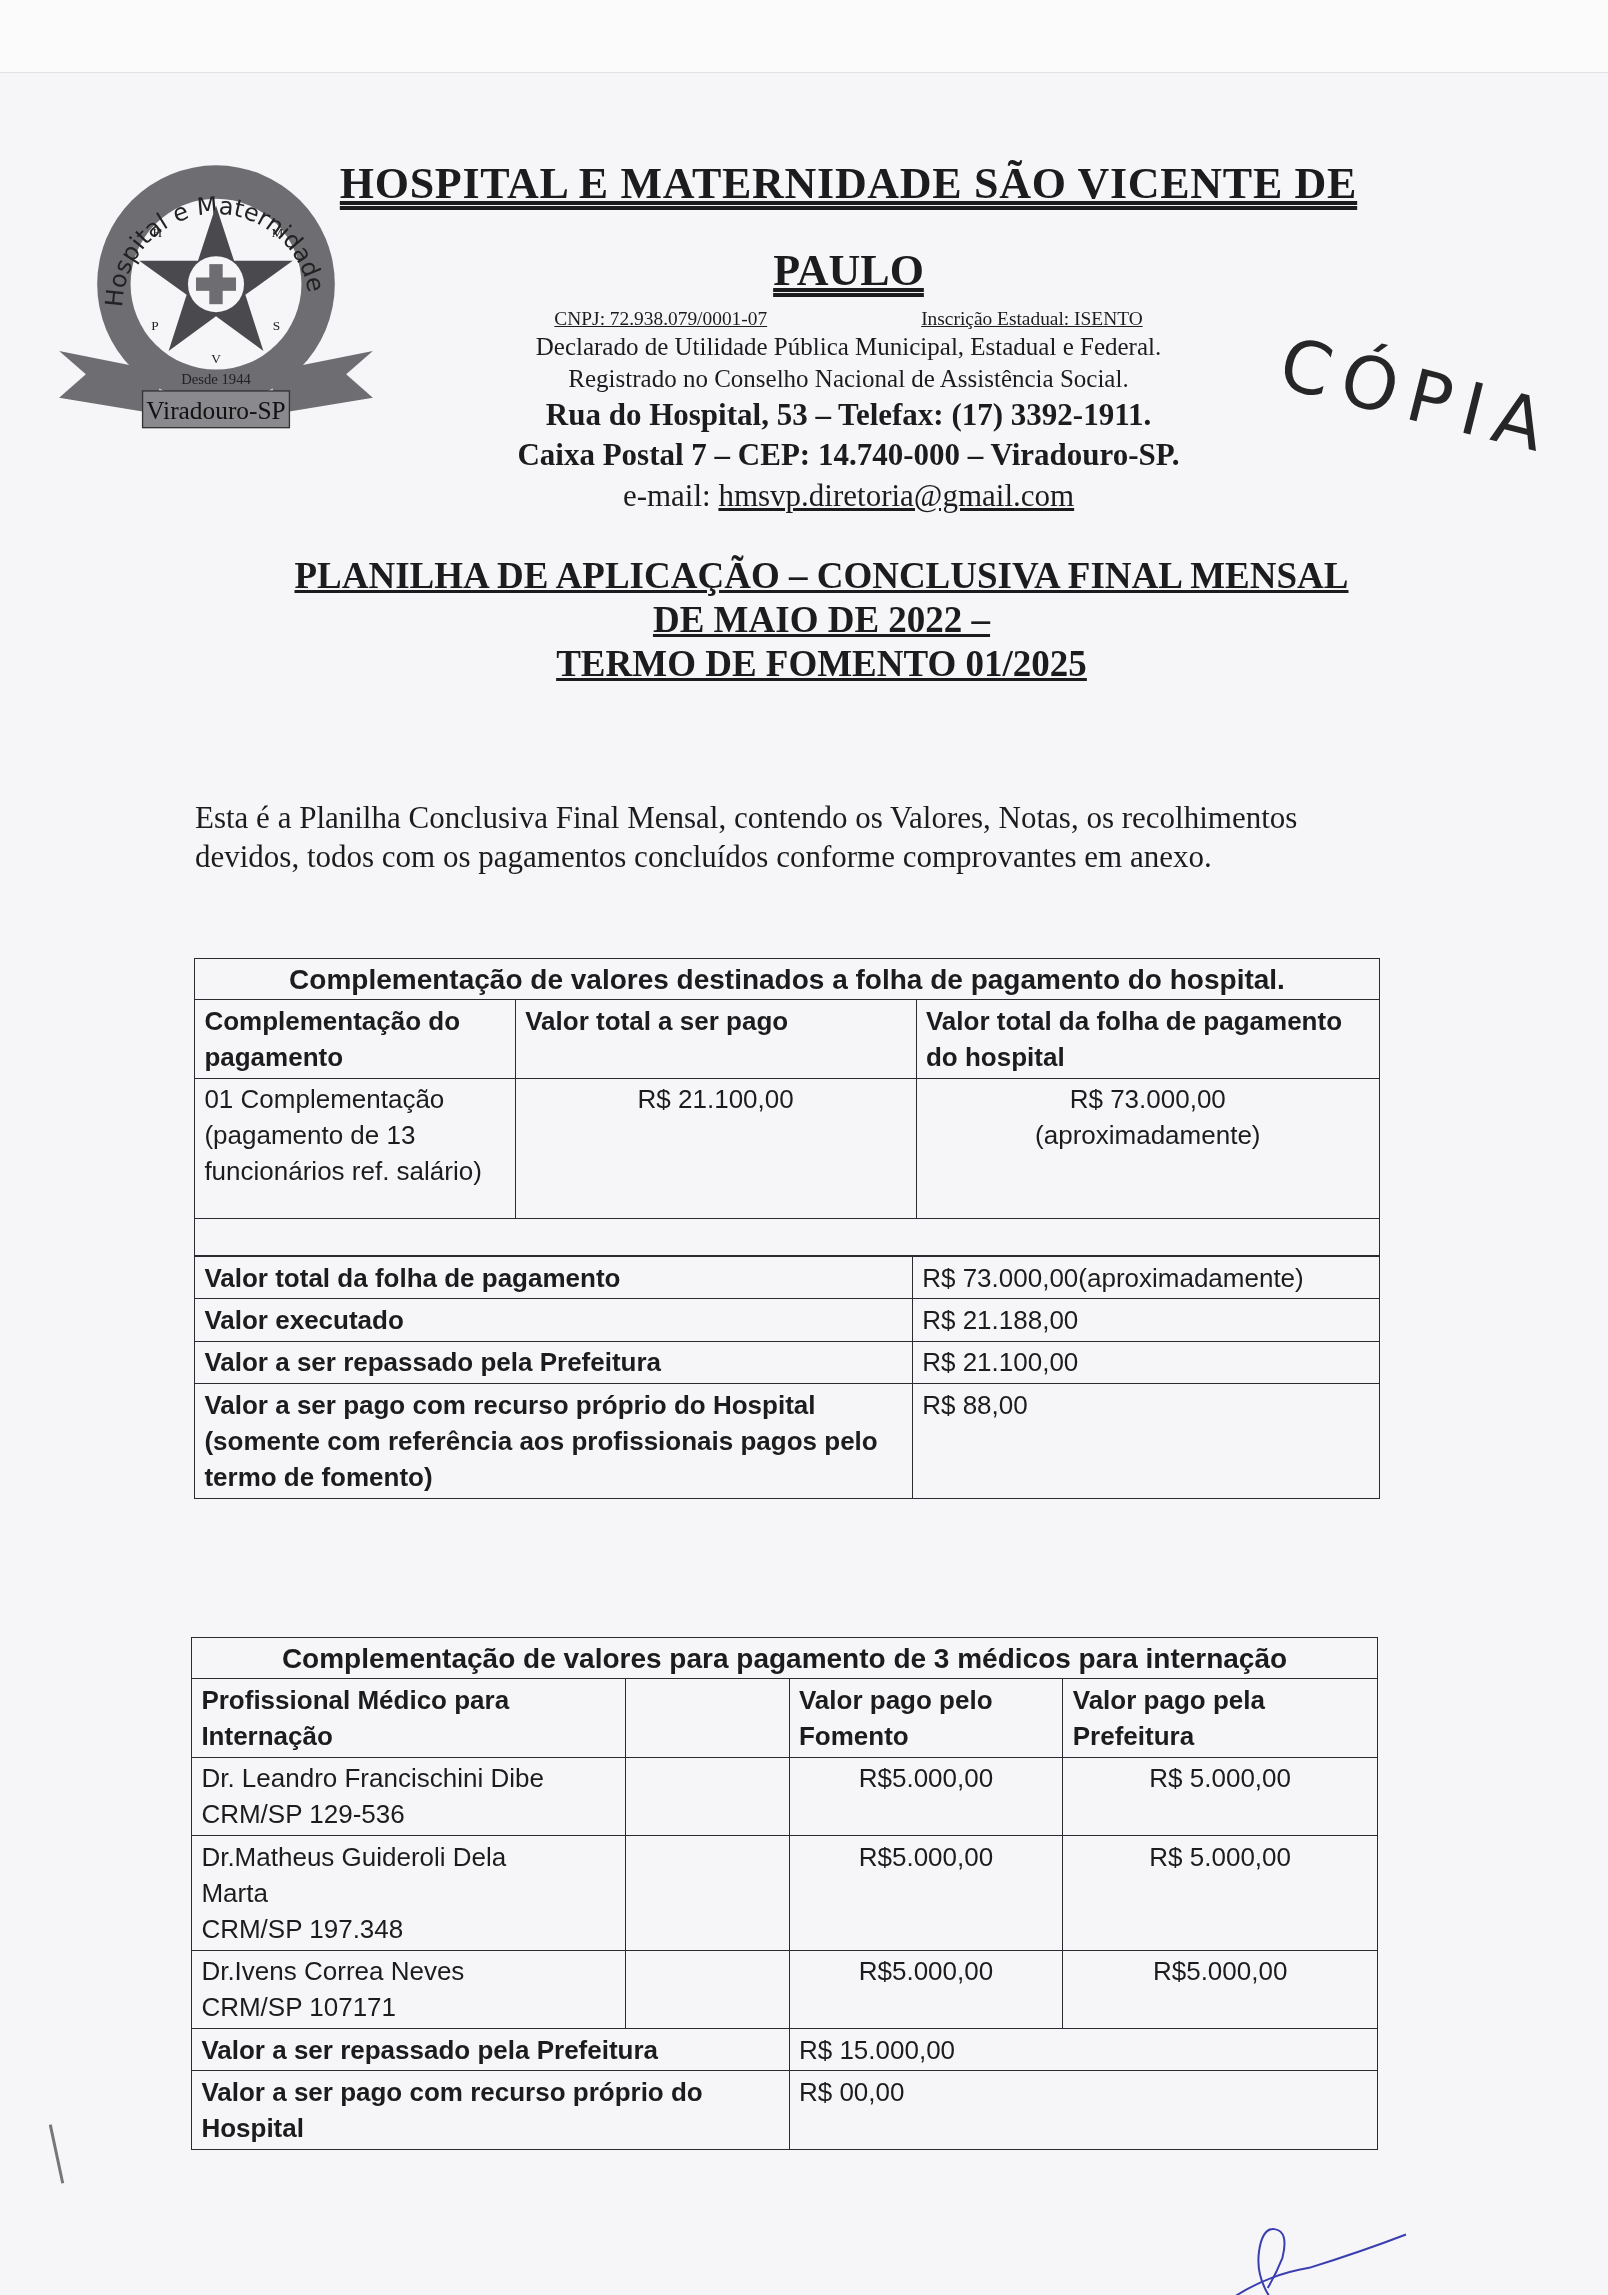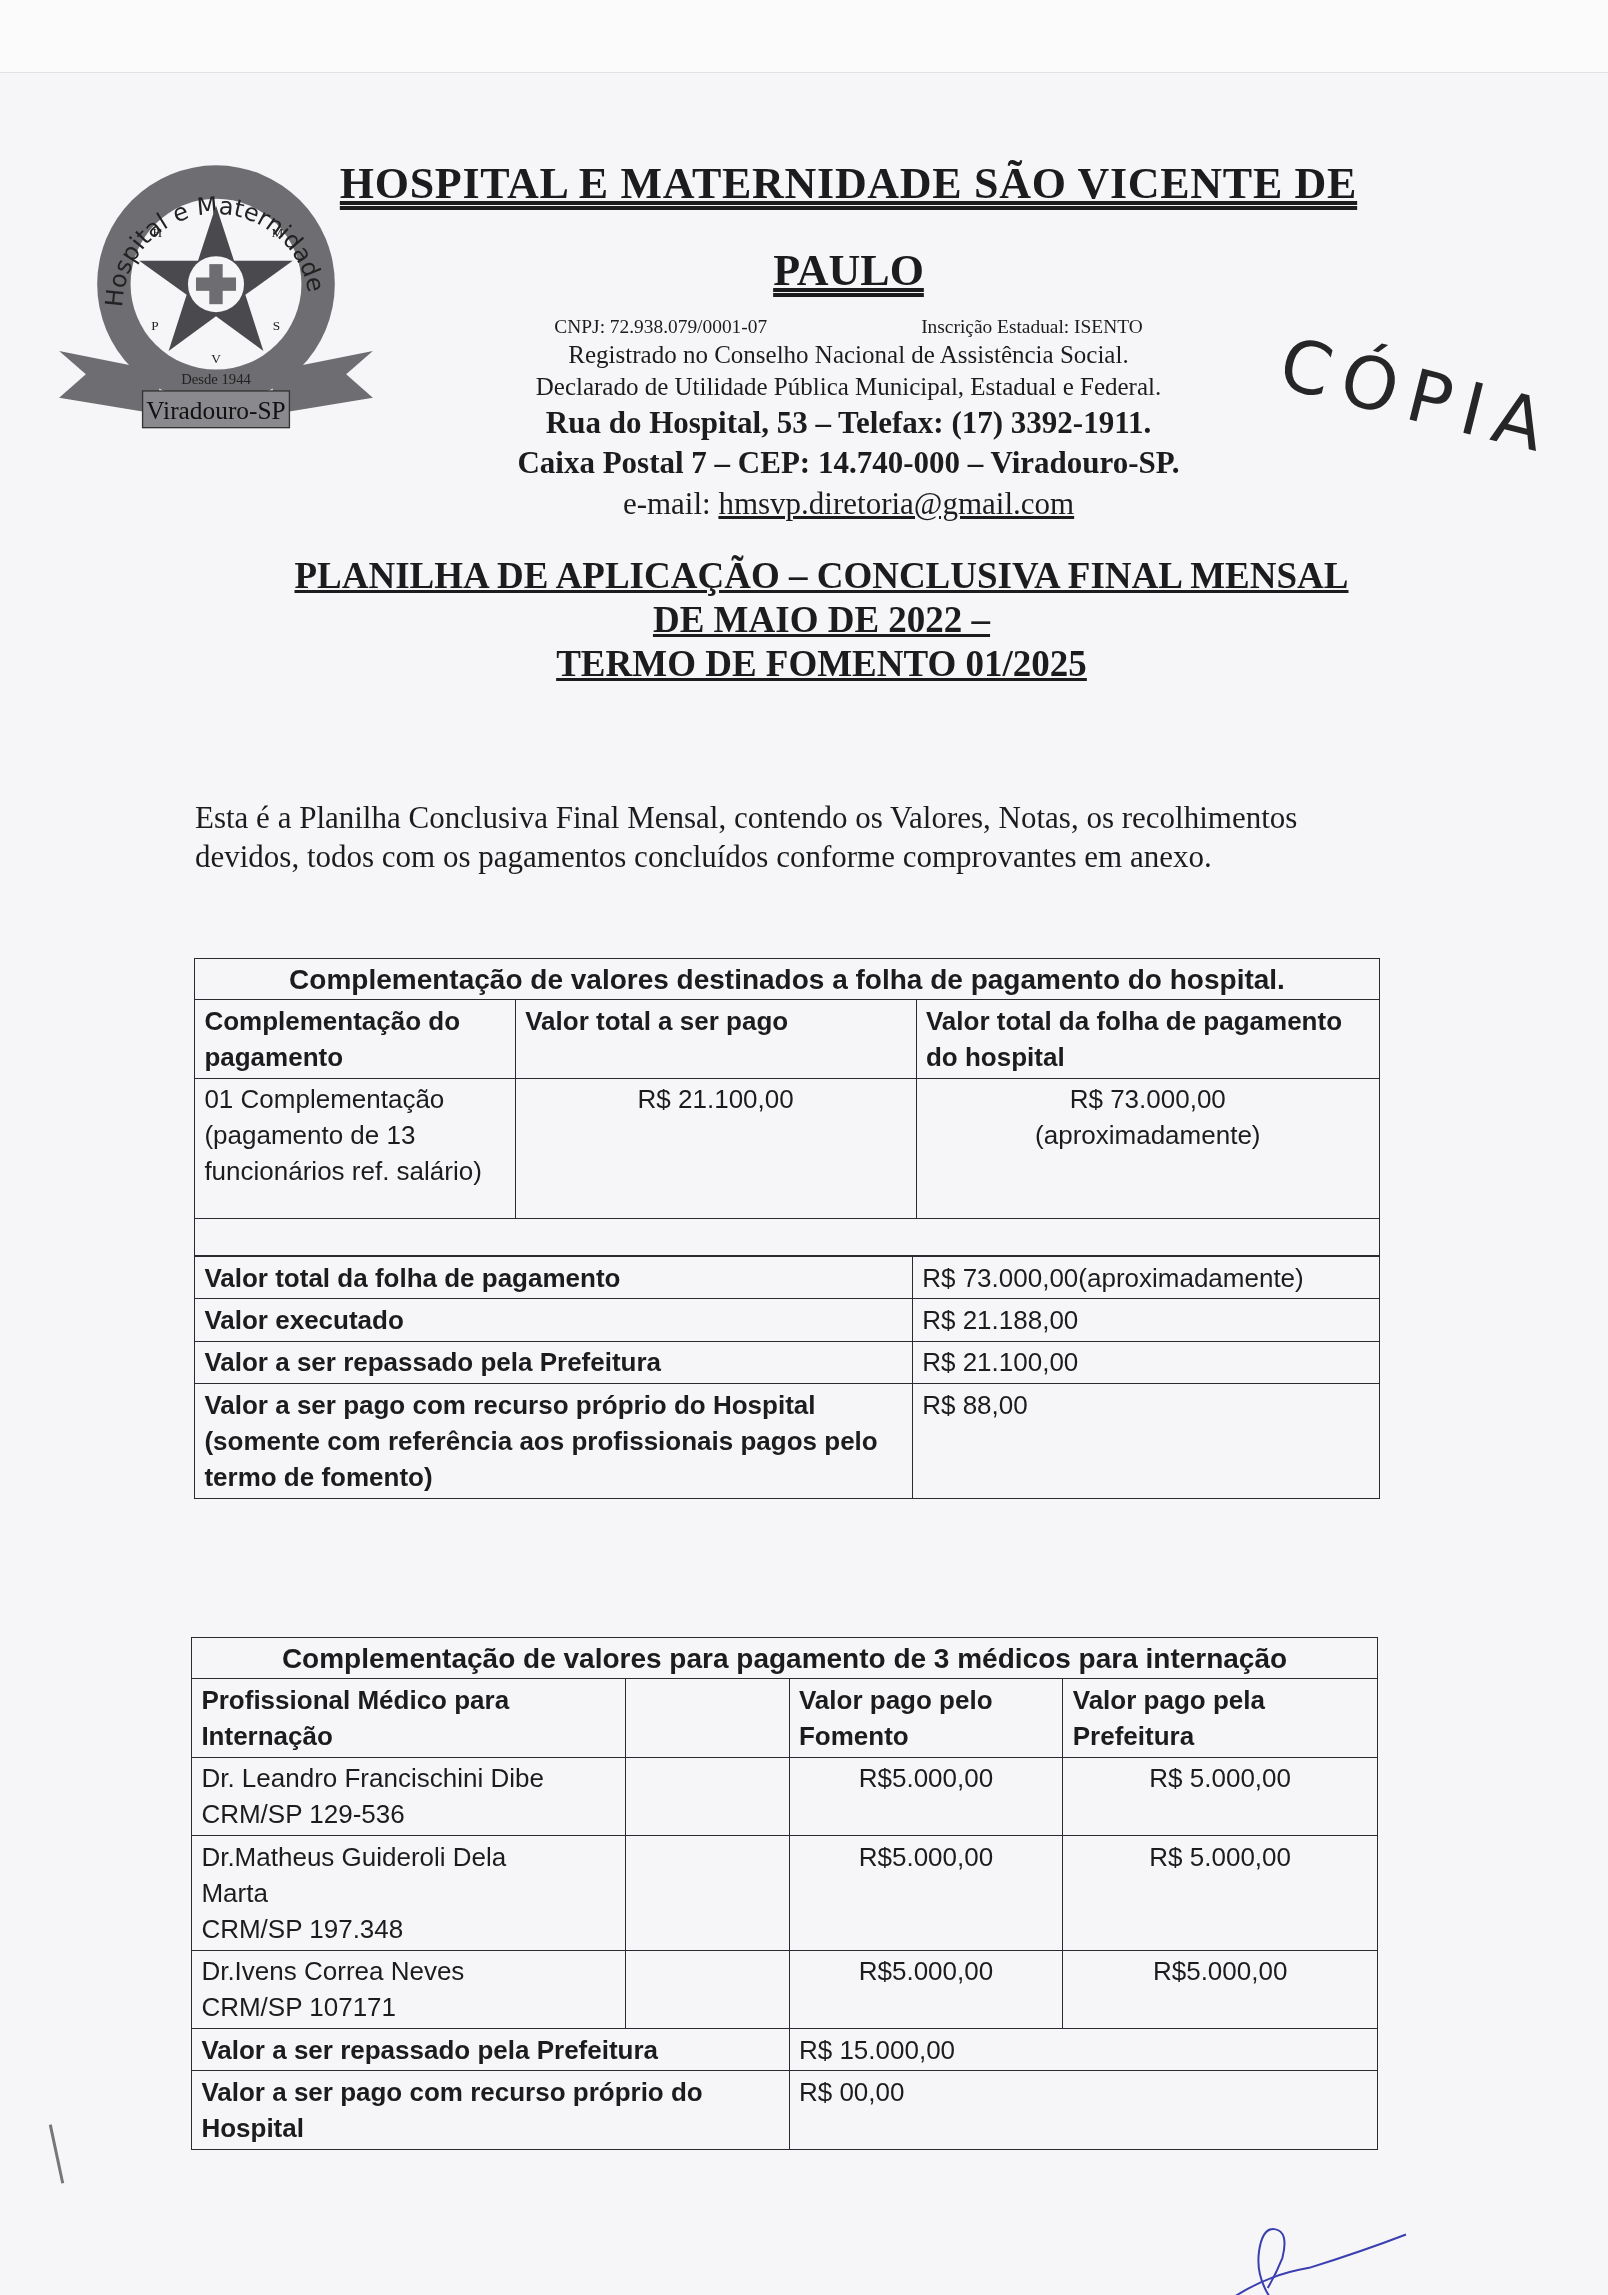--- a/index.html
+++ b/index.html
@@ -6,21 +6,21 @@
   body {
     width: 1609px; height: 2295px; position: relative; overflow: hidden;
     background: #f6f5f8;
     font-family: "Liberation Serif", serif; color: #1c1c1e;
   }
   .topband { position: absolute; left: 0; top: 0; width: 1609px; height: 72px; background: #fbfbfc; border-bottom: 1.3px solid #e2e2e6; }
   .logo { position: absolute; left: 59px; top: 144px; width: 314px; height: 287px; }
   .hdr { position: absolute; left: 321px; top: 156px; width: 1055px; text-align: center; }
   .hdr .title1 { font-size: 44px; font-weight: bold; text-decoration: underline; text-decoration-style: double; line-height: 55px; letter-spacing: 0.7px; }
   .hdr .title2 { font-size: 44px; font-weight: bold; text-decoration: underline; text-decoration-style: double; line-height: 49px; margin-top: 35px; }
-  .hdr .ids { font-size: 19.4px; line-height: 24px; margin-top: 20px; }
+  .hdr .ids { font-size: 19.4px; line-height: 24px; margin-top: 12px; text-decoration: underline; }
   .hdr .ids span + span { margin-left: 154px; }
   .hdr .l1 { font-size: 25px; line-height: 32px; }
   .hdr .l2 { font-size: 31px; line-height: 40px; font-weight: bold; }
   .hdr .email { font-size: 31px; line-height: 41px; }
   .hdr .email a { color: #1c1c1e; text-decoration: underline; }
   .stamp { position: absolute; left: 1292px; top: 321px; font-family: "DejaVu Sans", sans-serif; font-size: 72px; letter-spacing: 12px; color: #262626; transform: rotate(14deg); transform-origin: left top; }
   .doc-title { position: absolute; left: 200px; top: 554px; width: 1202px; text-align: center; font-size: 37px; font-weight: bold; line-height: 44px; }
   .doc-title div { display: inline-block; text-decoration: underline; text-decoration-thickness: 3.3px; margin-left: 41px; }
   .intro { position: absolute; left: 195px; top: 767px; width: 1175px; font-size: 31px; line-height: 39px; }
   table { border-collapse: collapse; position: absolute; font-family: "Liberation Sans", sans-serif; font-size: 26px; }
@@ -64,22 +64,22 @@
   <rect x="125" y="370" width="220" height="55" fill="#8a8a8e" stroke="#333" stroke-width="2"></rect>
   <text x="235" y="412" text-anchor="middle" font-family="Liberation Serif, serif" font-size="38" fill="#111">Viradouro-SP</text>
 </svg>
 
 <div class="hdr">
   <div class="title1">HOSPITAL E MATERNIDADE SÃO VICENTE DE</div>
   <div class="title2">PAULO</div>
   <div class="ids">
     <span>CNPJ: 72.938.079/0001-07</span><span>Inscrição Estadual: ISENTO</span>
   </div>
+  <div class="l1">Declarado de Utilidade Pública Municipal, Estadual e Federal.</div>
   <div class="l1">Registrado no Conselho Nacional de Assistência Social.</div>
-  <div class="l1">Declarado de Utilidade Pública Municipal, Estadual e Federal.</div>
   <div class="l2">Rua do Hospital, 53 – Telefax: (17) 3392-1911.</div>
   <div class="l2">Caixa Postal 7 – CEP: 14.740-000 – Viradouro-SP.</div>
   <div class="email">
     <span>e-mail: </span><a>hmsvp.diretoria@gmail.com</a>
   </div>
 </div>
 
 <div class="stamp">CÓPIA</div>
 
 <div class="doc-title">

